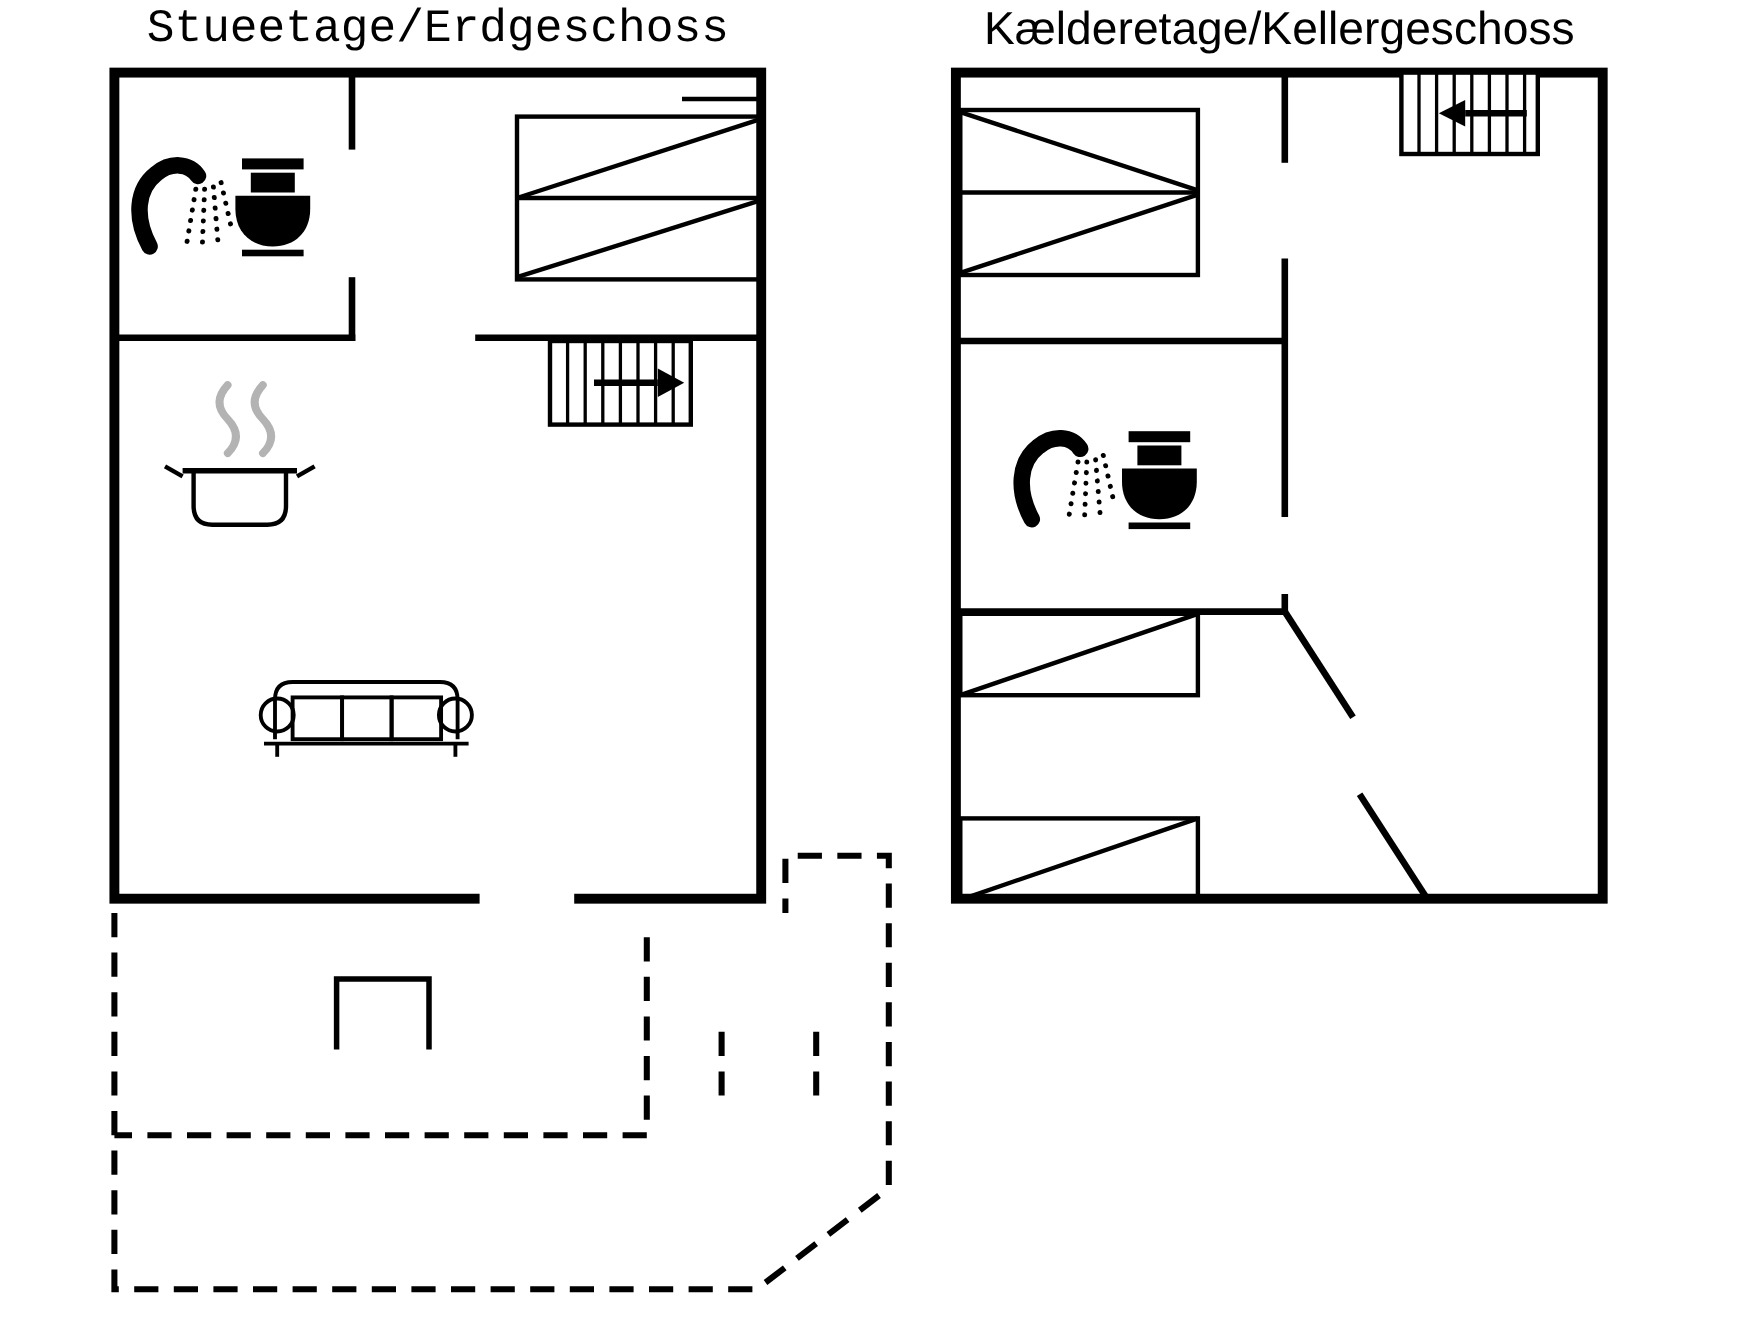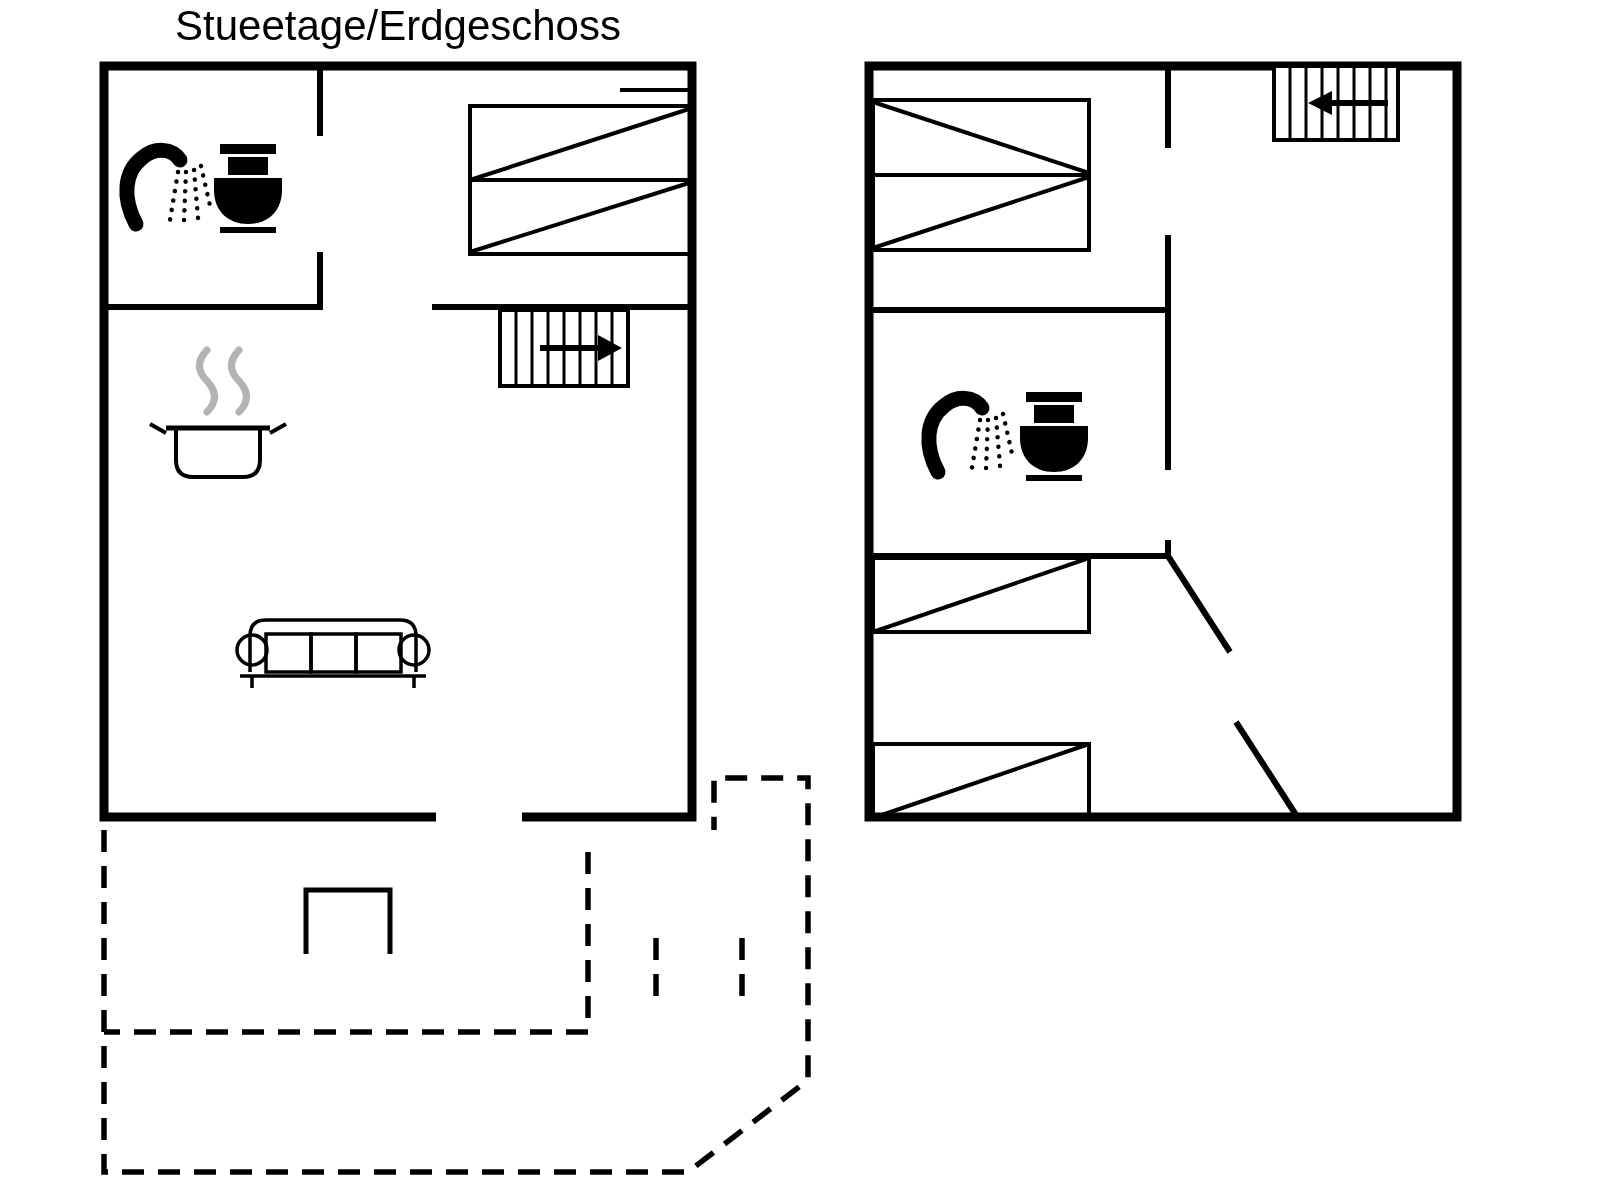--- a/index.html
+++ b/index.html
@@ -4,30 +4,31 @@
 <style>
   html,body{margin:0;padding:0;background:#ffffff;}
   .stage{
     position:relative;width:1600px;height:1200px;background:#ffffff;
     font-family:"Liberation Sans",sans-serif;overflow:hidden;color:#000;
   }
   .plan-title{
     position:absolute;top:0;height:52px;line-height:52px;text-align:center;
     font-size:42px;color:#000;white-space:nowrap;
   }
-  #title-ground{left:104px;width:588px;}
+  #title-ground{left:104px;width:588px;font-family:Liberation Mono, monospace;}
   #title-basement{left:869px;width:588px;}
   svg.drawing{position:absolute;left:0;top:0;}
 </style>
 </head>
 <body>
 
 <div class="stage">
 
   <div class="plan-title" id="title-ground">Stueetage/Erdgeschoss</div>
+  <div class="plan-title" id="title-basement">Kælderetage/Kellergeschoss</div>
 
   <svg class="drawing" width="1600" height="1200" viewBox="0 0 1600 1200">
 
     <defs>
       <g id="icon-shower">
         <path d="M 16,84 C 2,58 4,32 22,18 C 35,7 52,8 60,20" fill="none" stroke="#000" stroke-width="15" stroke-linecap="round"></path>
         <g stroke="#000" stroke-width="4.5" stroke-linecap="round" stroke-dasharray="0.1 9.5" fill="none">
           <line x1="58" y1="32" x2="50" y2="80"></line>
           <line x1="66" y1="32" x2="64" y2="82"></line>
           <line x1="74" y1="30" x2="78" y2="78"></line>

